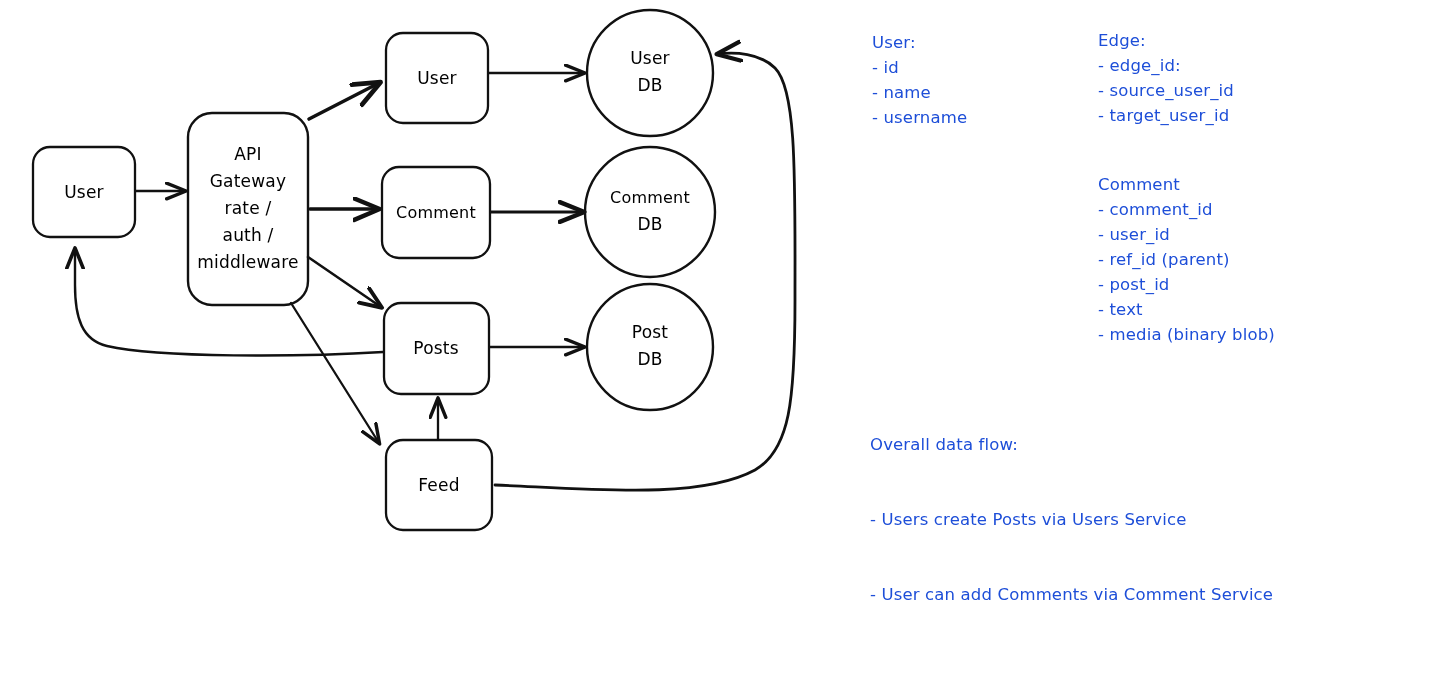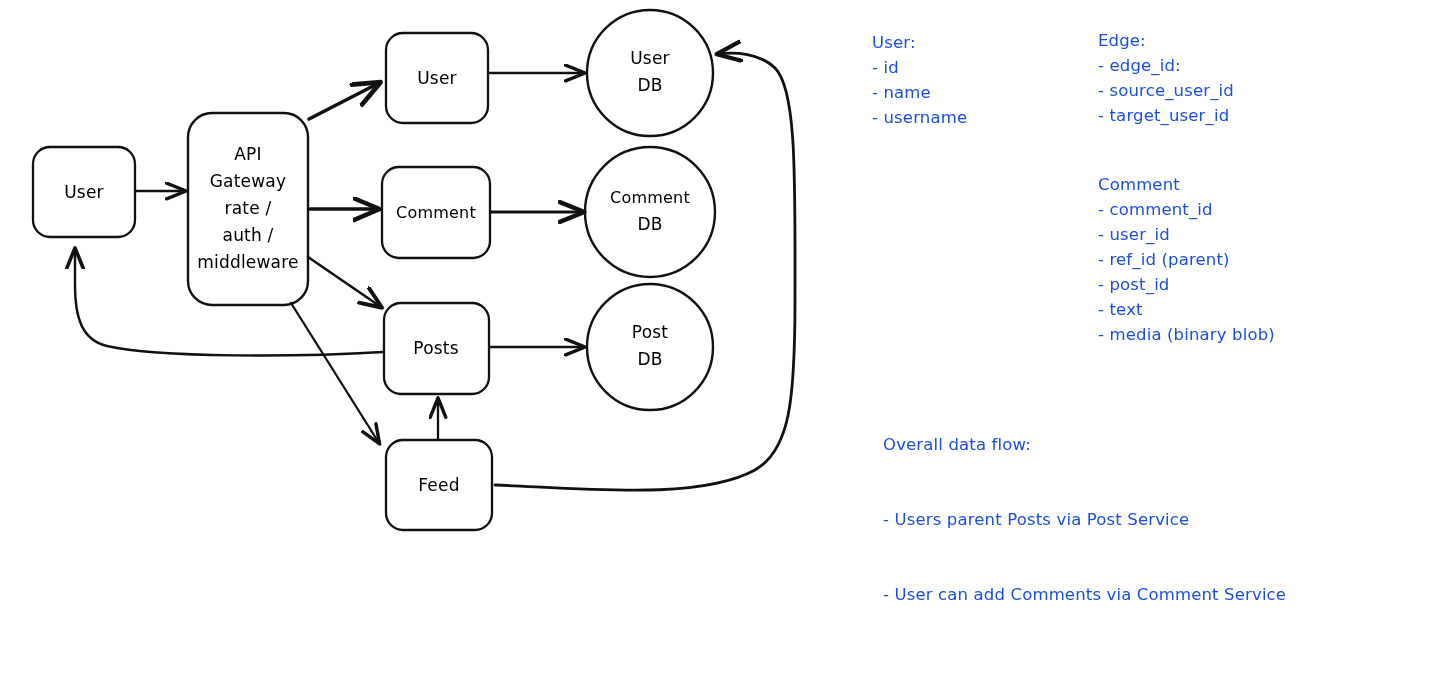--- a/index.html
+++ b/index.html
@@ -47,21 +47,21 @@
     font-size: 16.5px;
     line-height: 25px;
     color: #1d4ed8;
     white-space: pre;
     letter-spacing: 0.15px;
   }
   #notes-user    { left: 872px;  top: 30px;  }
   #notes-edge    { left: 1098px; top: 28px;  }
   #notes-comment { left: 1098px; top: 172px; }
   #notes-flow    { left: 870px;  top: 382px; }
-  .notes div { white-space: pre; margin-left: 13px; }
+  .notes div { white-space: pre; }
 </style>
 </head>
 <body>
 
 <div id="canvas">
 
   <svg class="diagram-svg" viewBox="0 0 820 691">
     <defs>
       <marker id="ah" markerWidth="11" markerHeight="11" refX="8.5" refY="4" orient="auto" markerUnits="strokeWidth">
         <path d="M0.5,0.6 L9,4 L0.5,7.4" fill="none" stroke="#111111" stroke-width="1.5" stroke-linecap="round" stroke-linejoin="round"></path>
@@ -159,21 +159,21 @@
   <div class="notes" id="notes-comment">Comment
 - comment_id
 - user_id
 - ref_id (parent)
 - post_id
 - text
 - media (binary blob)</div>
 
   <div class="notes" id="notes-flow">
     <div>Overall data flow:</div>
-    <div>- Users parent Posts via Post Service</div>
+    <div>- Users create Posts via Users Service</div>
     <div>- User can add Comments via Comment Service</div>
     
     
     
     
     
     
     
   </div>
 

